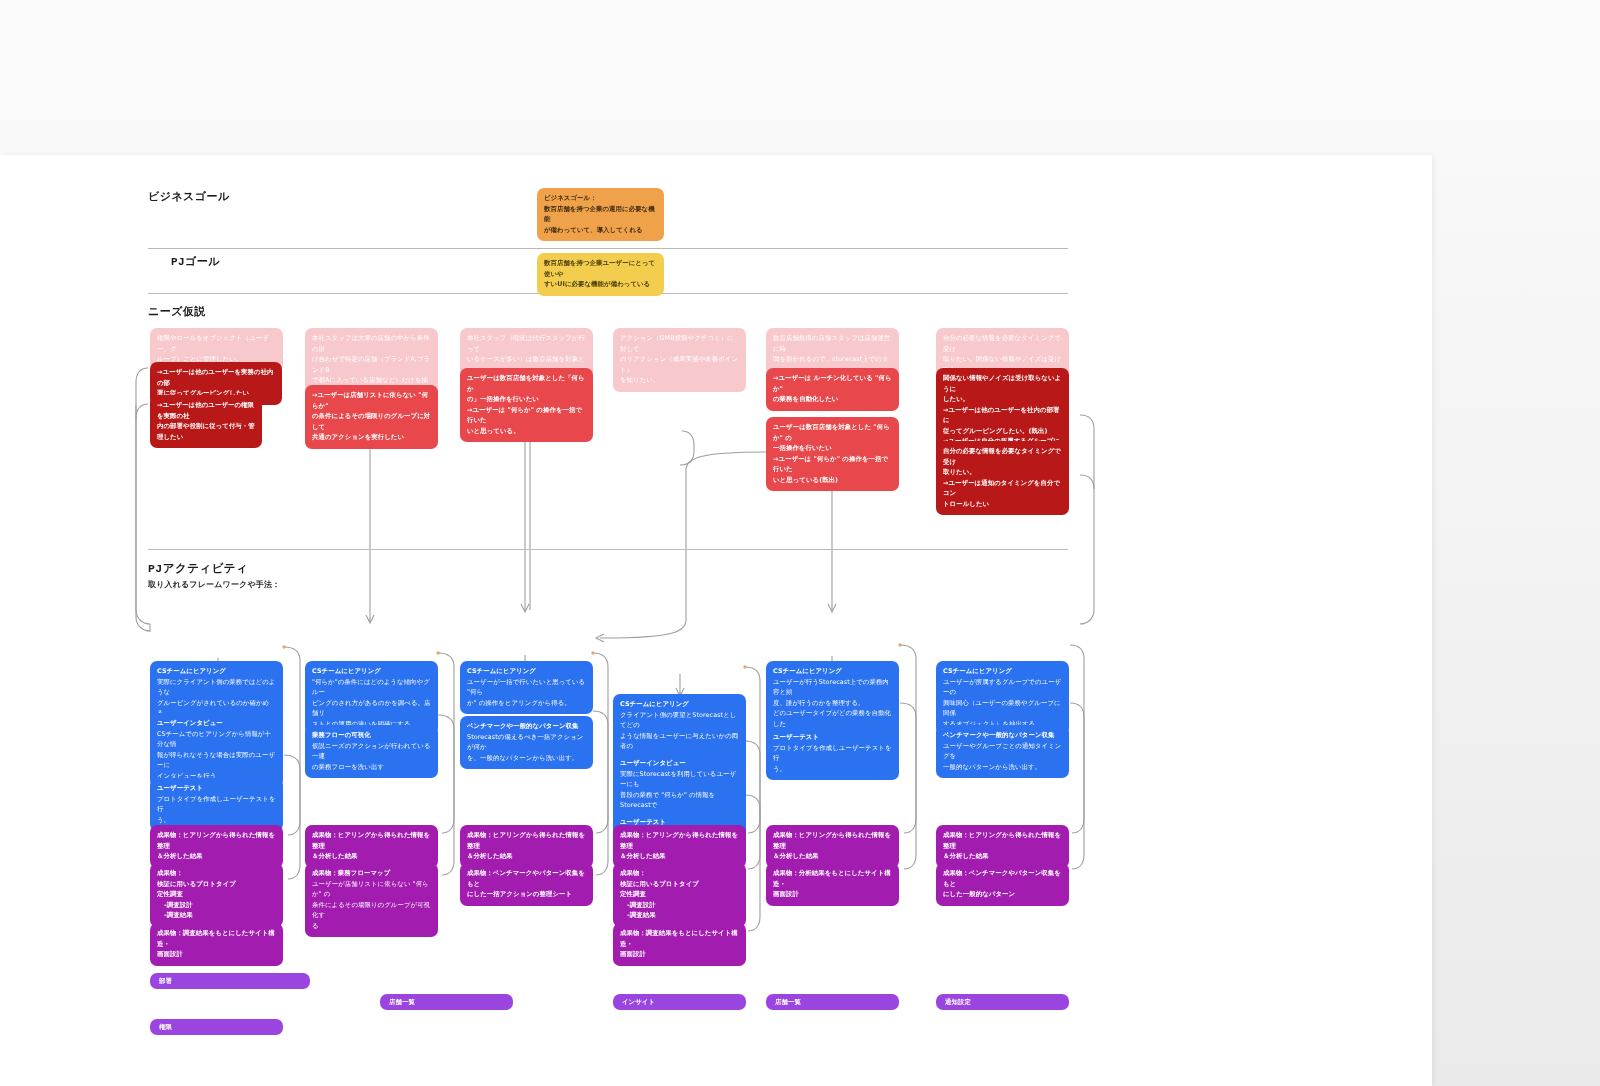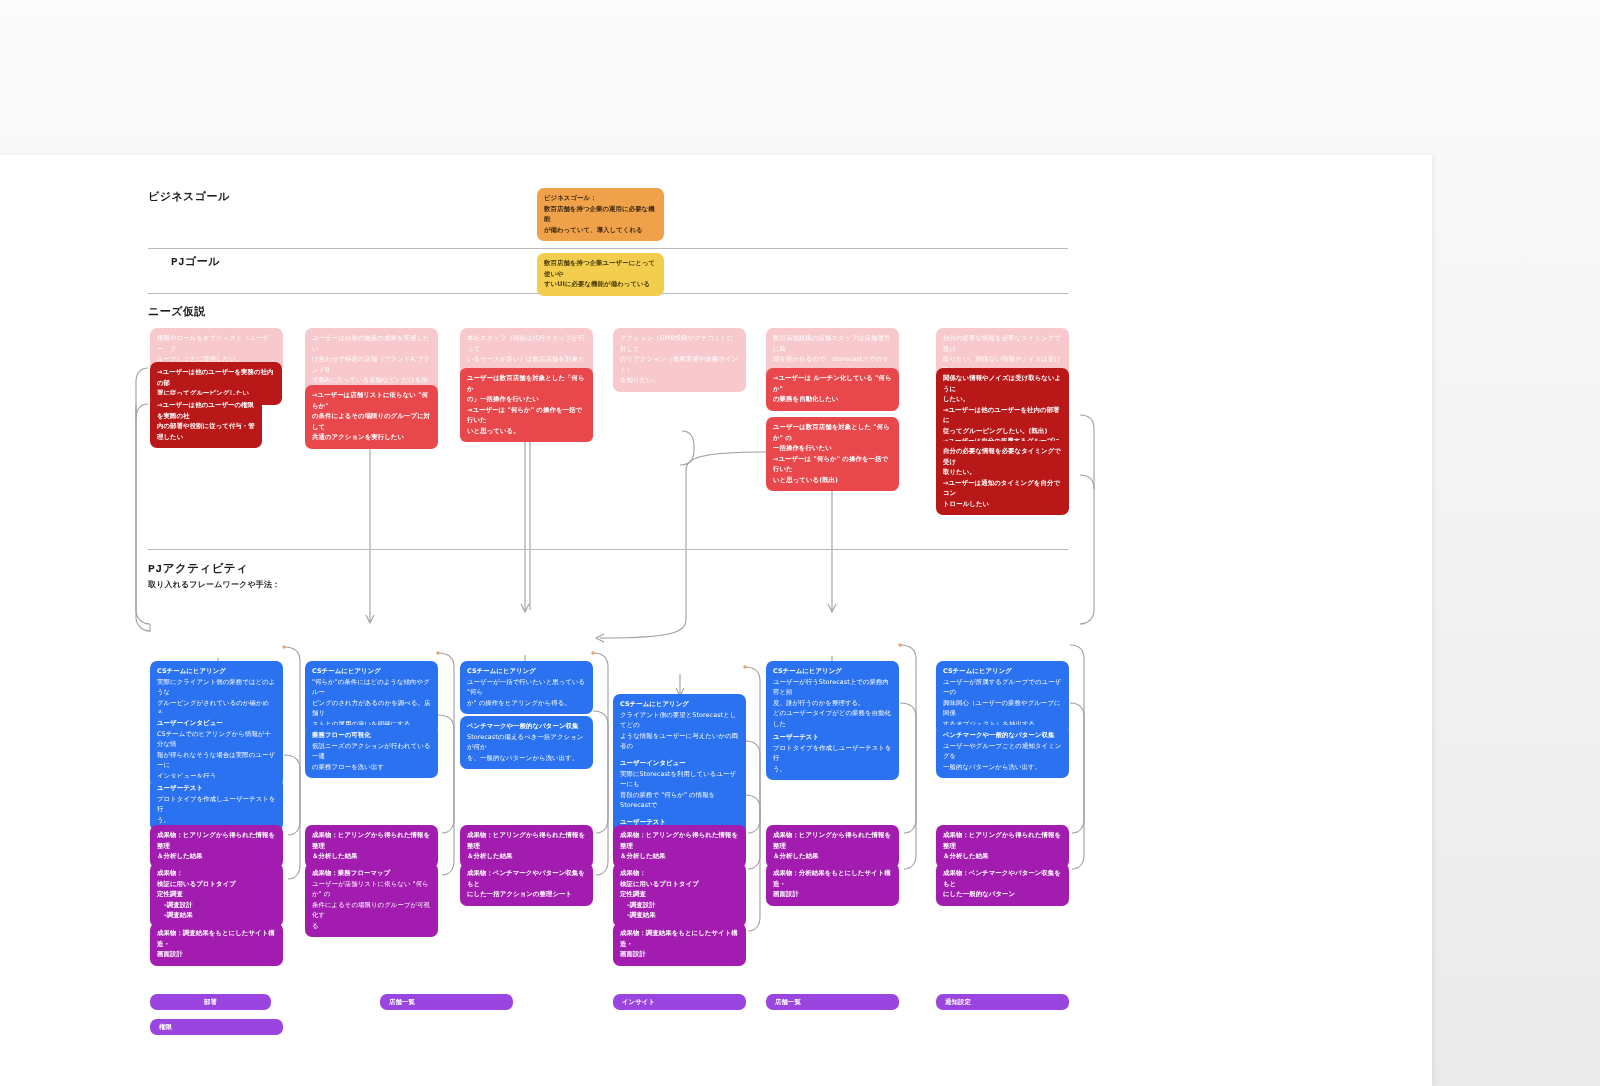--- a/index.html
+++ b/index.html
@@ -179,38 +179,38 @@
       <div class="node need-dark" style="left:150px; top:207px; width:132px;">
         <span class="b">→ユーザーは他のユーザーを実務の社内の部</span>
         <span class="b">署に従ってグルーピングしたい</span>
       </div>
       <div class="node need-dark" style="left:150px; top:240px; width:112px;">
         <span class="b">→ユーザーは他のユーザーの権限を実際の社</span>
         <span class="b">内の部署や役割に従って付与・管理したい</span>
       </div>
 
       <div class="node need-pale" style="left:305px; top:173px; width:133px;">
-        <span class="b">ユーザーは自身の施策の成果を実感したい</span>
+        <span class="b">本社スタッフは大量の店舗の中から条件の掛</span>
         <span class="b">け合わせで特定の店舗（ブランドA,ブランドB</span>
         <span class="b">で都Aに入っている店舗など）だけを抽出した</span>
         <span class="b">い。抽出した店舗に対して一括投稿や変更を</span>
         <span class="b">行いたい。</span>
       </div>
       <div class="node need-mid" style="left:305px; top:230px; width:133px;">
         <span class="b">→ユーザーは店舗リストに依らない "何らか"</span>
         <span class="b">の条件によるその場限りのグループに対して</span>
         <span class="b">共通のアクションを実行したい</span>
       </div>
 
       <div class="node need-pale" style="left:460px; top:173px; width:133px;">
         <span class="b">本社スタッフ（現状は代行スタッフが行って</span>
         <span class="b">いるケースが多い）は数百店舗を対象とした</span>
         <span class="b">一括操作を行いたい</span>
       </div>
-      <div class="node need-mid" style="left:460px; top:213px; width:133px;border-radius:6px;">
+      <div class="node need-mid" style="left:460px; top:213px; width:133px;">
         <span class="b">ユーザーは数百店舗を対象とした「何らか</span>
         <span class="b">の」一括操作を行いたい</span>
         <span class="b">→ユーザーは "何らか" の操作を一括で行いた</span>
         <span class="b">いと思っている。</span>
       </div>
 
       <div class="node need-pale" style="left:613px; top:173px; width:133px;">
         <span class="b">アクション（GMB投稿やクチコミ）に対して</span>
         <span class="b">のリアクション（成果実感や改善ポイント）</span>
         <span class="b">を知りたい。</span>
@@ -397,21 +397,21 @@
 
       <div class="node out" style="left:936px; top:670px; width:133px;">
         <span class="b">成果物：ヒアリングから得られた情報を整理</span>
         <span class="b">＆分析した結果</span>
       </div>
       <div class="node out" style="left:936px; top:708px; width:133px;">
         <span class="b">成果物：ベンチマークやパターン収集をもと</span>
         <span class="b">にした一般的なパターン</span>
       </div>
 
-      <div class="node feat" style="left:150px; top:839px; width:121px; height:16px;justify-content:center;">
+      <div class="node feat" style="left:150px; top:818px; width:160px; height:16px;">
         <span>部署</span>
       </div>
       <div class="node feat" style="left:150px; top:864px; width:133px; height:16px;">
         <span>権限</span>
       </div>
       <div class="node feat" style="left:380px; top:839px; width:133px; height:16px;">
         <span>店舗一覧</span>
       </div>
       <div class="node feat" style="left:613px; top:839px; width:133px; height:16px;">
         <span>インサイト</span>

